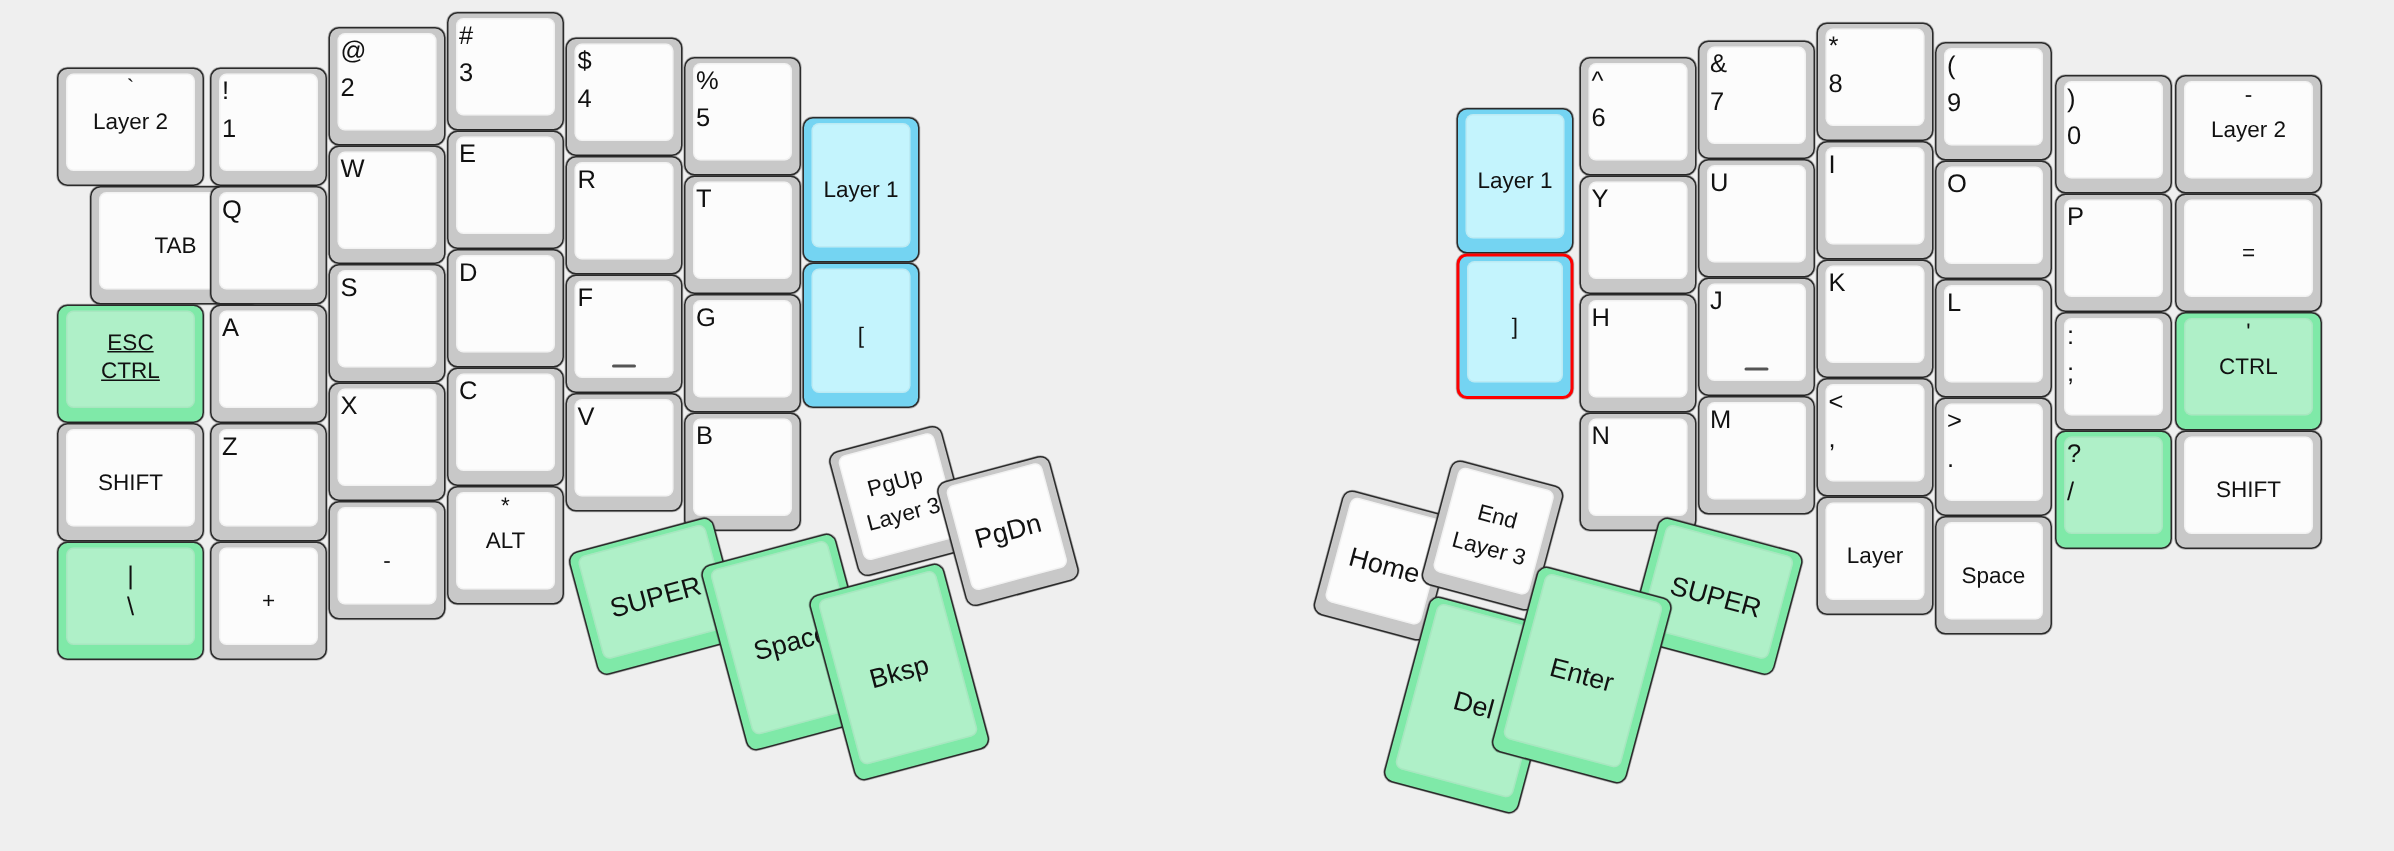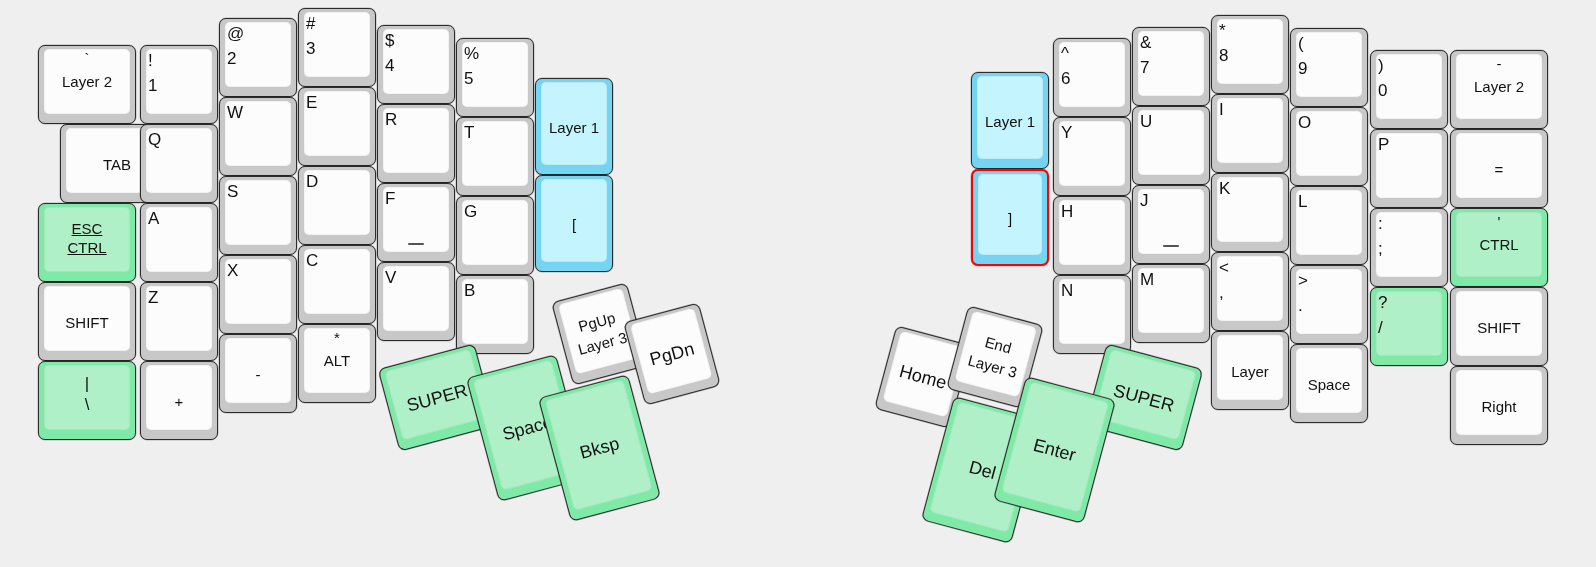--- a/index.html
+++ b/index.html
@@ -372,24 +372,20 @@
       </div>
       <div class="key green" style="left: 1450px; top: 208px; width: 98px; height: 79px;">
         <div class="cap"></div>
         <div class="lg topc">'</div>
         <div class="lg midc">CTRL</div>
       </div>
       <div class="key" style="left: 1450px; top: 287px; width: 98px; height: 79px;">
         <div class="cap"></div>
         <div class="lg ct">SHIFT</div>
       </div>
-      <div class="key" style="left: 1450px; top: 366px; width: 98px; height: 79px;">
-        <div class="cap"></div>
-        <div class="lg ct">Right</div>
-      </div>
     </div>
     <div style="position: absolute; left: 0px; top: 0px; width: 100%; height: 100%;">
       <div class="key" style="left: 884px; top: 334px; width: 78px; height: 86px; transform: rotate(15deg);">
         <div class="cap"></div>
         <div class="lg thumb">Home</div>
       </div>
       <div class="key" style="left: 956px; top: 314px; width: 78px; height: 86px; transform: rotate(15deg);">
         <div class="cap"></div>
         <div class="lg thumb2a">End</div>
         <div class="lg thumb2b">Layer 3</div>

